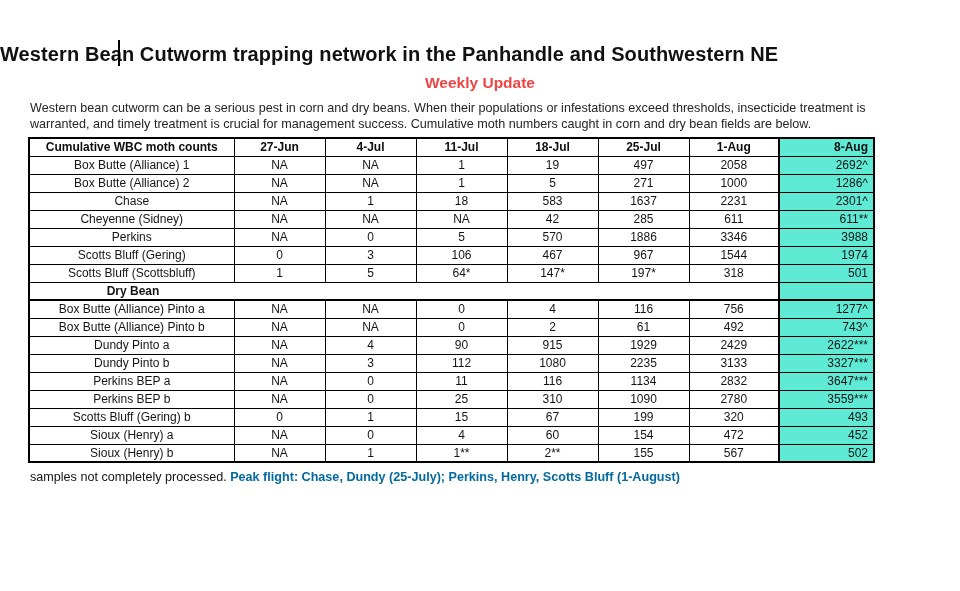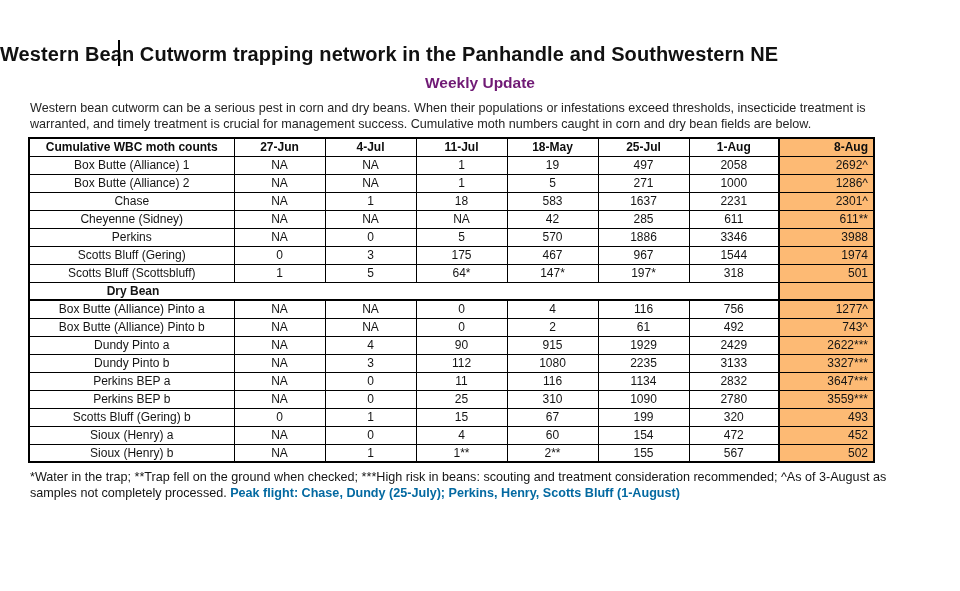--- a/index.html
+++ b/index.html
@@ -22,21 +22,21 @@
     margin: 0; padding-top: 45px;
     text-align: left;
     font-size: 20px; font-weight: bold;
     color: #111; line-height: 18px;
     letter-spacing: 0.1px;
   }
   .doc-subtitle {
     margin: 11px 0 0 0;
     text-align: center;
     font-size: 15.5px; font-weight: bold;
-    color: #701a75; line-height: 18px;
+    color: #ef4444; line-height: 18px;
   }
   .intro {
     margin: 9px 36px 0 30px;
     font-size: 12.6px; line-height: 15.6px;
     color: #242424;
   }
   table.wbc {
     margin: 5px 0 0 28px;
     width: 845px;
     table-layout: fixed;
@@ -49,21 +49,21 @@
     height: 18px;
     line-height: 14px;
     padding: 0 3px;
     text-align: center;
     overflow: hidden;
     white-space: nowrap;
     color: #141414;
   }
   table.wbc th { font-weight: bold; color: #0d0d0d; }
   table.wbc .hl {
-    background: #fdba74;
+    background: #5eead4;
     border-left: 2px solid #000;
     text-align: right;
     padding-right: 5px;
   }
   table.wbc tr.section td {
     font-weight: bold;
     text-align: left;
     border-bottom: 2px solid #000;
   }
   table.wbc tr.section td .sec-label {
@@ -100,21 +100,21 @@
       <col style="width:91px">
       <col style="width:90px">
       <col style="width:95px">
   </colgroup>
   <thead>
     <tr id="wbc-head-row">
         <th>Cumulative WBC moth counts</th>
         <th>27-Jun</th>
         <th>4-Jul</th>
         <th>11-Jul</th>
-        <th>18-May</th>
+        <th>18-Jul</th>
         <th>25-Jul</th>
         <th>1-Aug</th>
         <th class="hl">8-Aug</th>
       </tr>
   </thead>
   <tbody id="wbc-body">
       <tr>
         <td>Box Butte (Alliance) 1</td>
         <td>NA</td>
         <td>NA</td>
@@ -161,21 +161,21 @@
         <td>5</td>
         <td>570</td>
         <td>1886</td>
         <td>3346</td>
         <td class="hl">3988</td>
       </tr>
       <tr>
         <td>Scotts Bluff (Gering)</td>
         <td>0</td>
         <td>3</td>
-        <td>175</td>
+        <td>106</td>
         <td>467</td>
         <td>967</td>
         <td>1544</td>
         <td class="hl">1974</td>
       </tr>
       <tr>
         <td>Scotts Bluff (Scottsbluff)</td>
         <td>1</td>
         <td>5</td>
         <td>64*</td>
@@ -275,15 +275,14 @@
         <td>1**</td>
         <td>2**</td>
         <td>155</td>
         <td>567</td>
         <td class="hl">502</td>
       </tr>
     </tbody>
 </table>
 
 <p class="footnote">
-  <span class="fn-line">*Water in the trap; **Trap fell on the ground when checked; ***High risk in beans: scouting and treatment consideration recommended; ^As of 3-August as</span>
   <span class="fn-line"><span>samples not completely processed. </span><span class="red">Peak flight: Chase, Dundy (25-July); Perkins, Henry, Scotts Bluff (1-August)</span></span>
 </p>
 
 </body></html>

